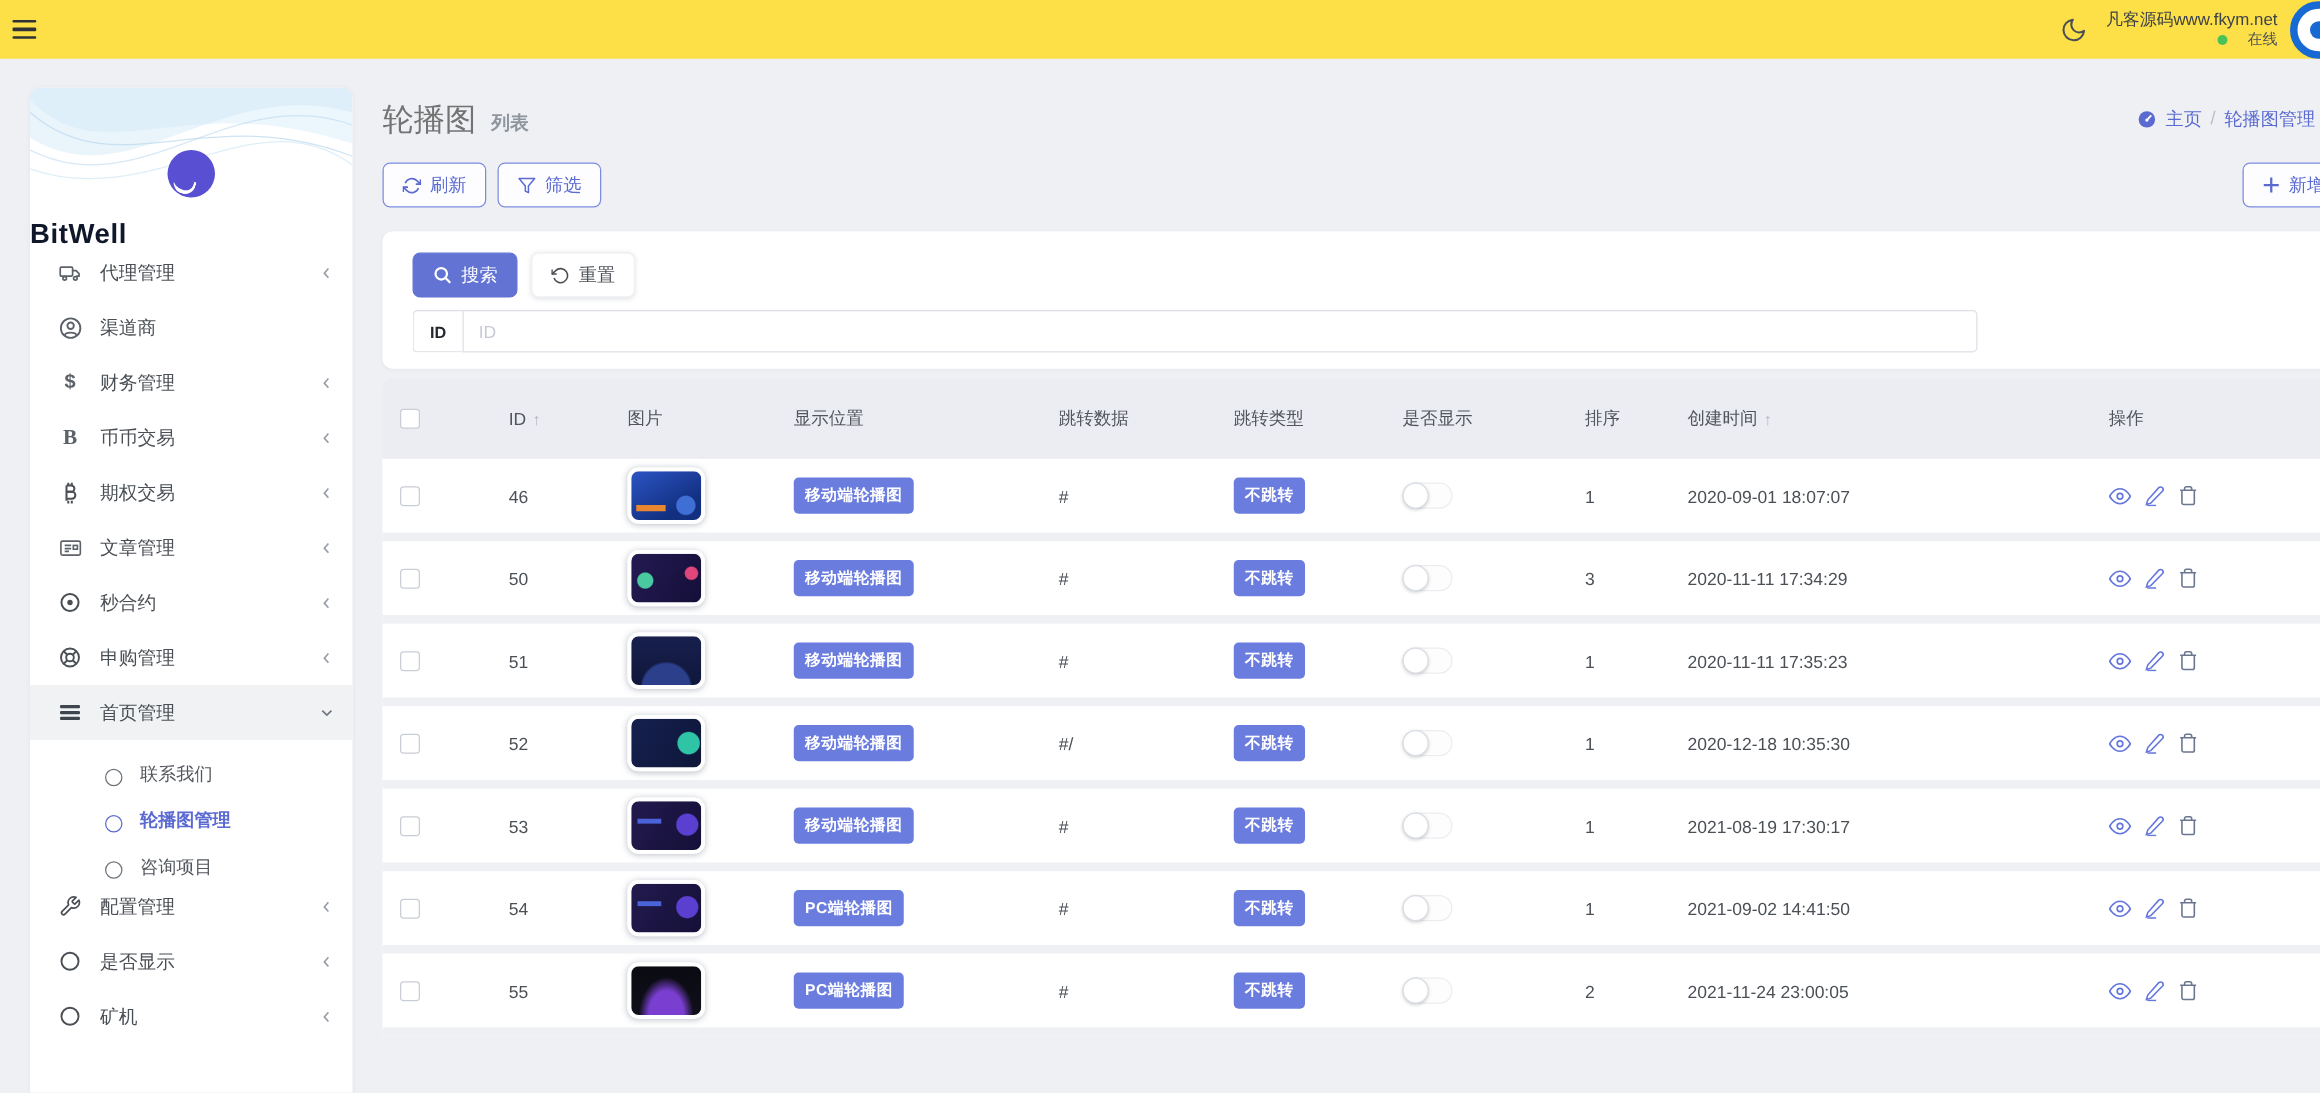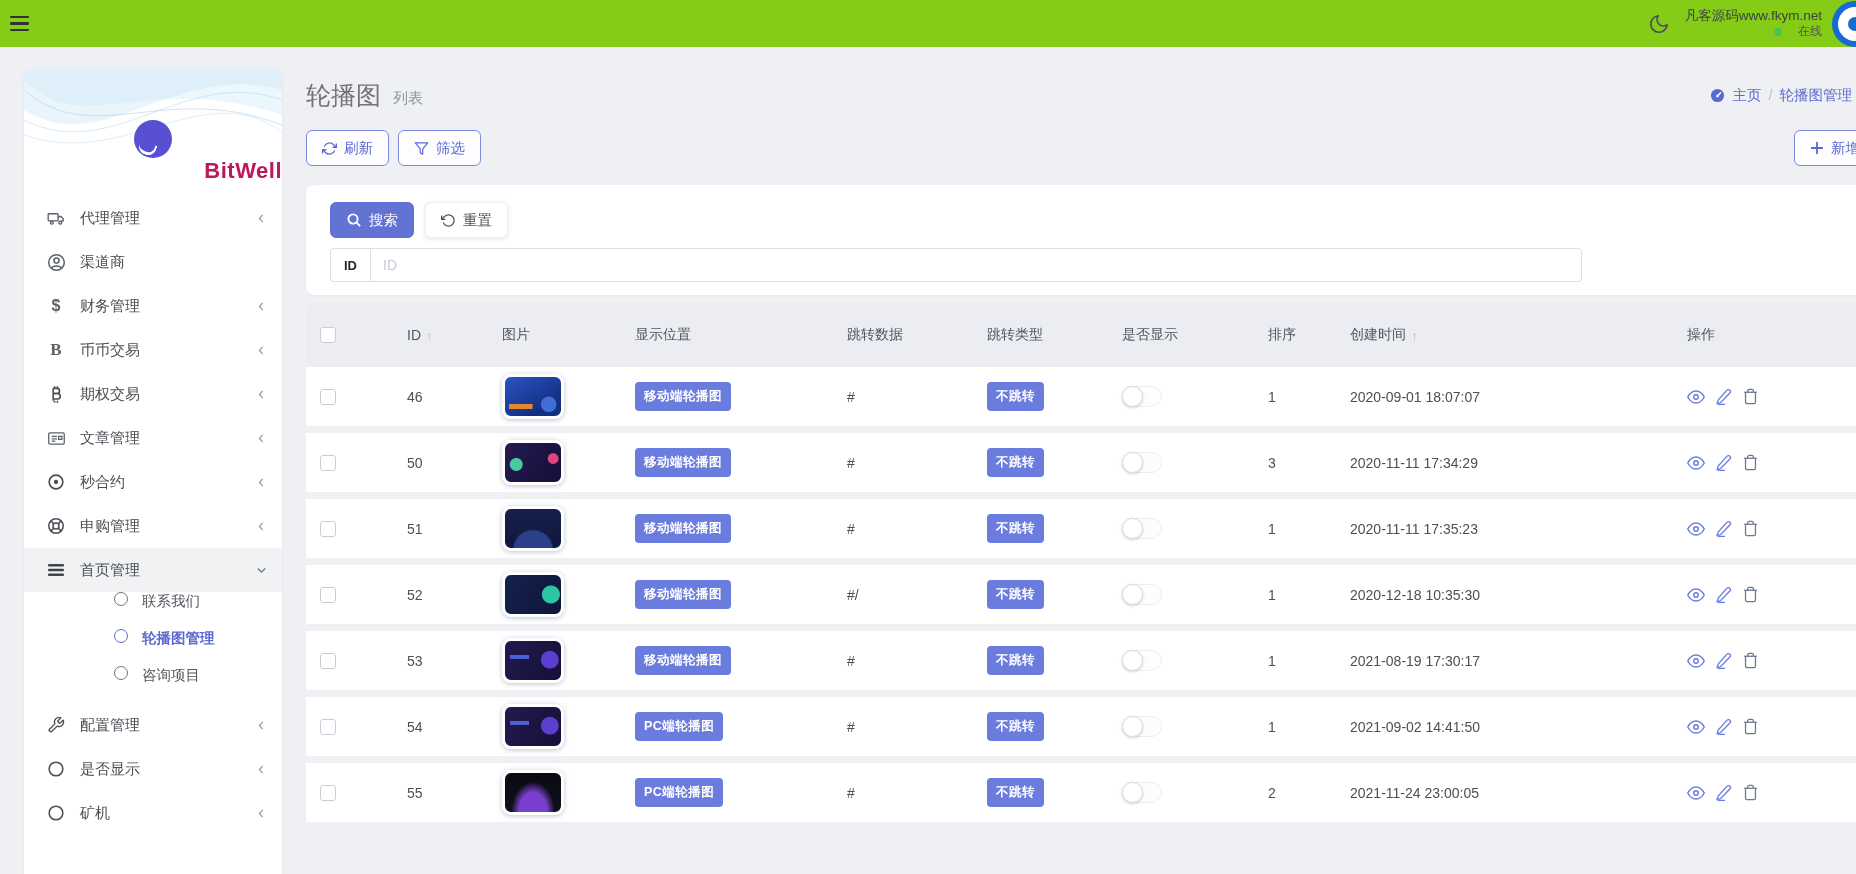--- a/index.html
+++ b/index.html
@@ -1,55 +1,55 @@
 <!DOCTYPE html>
 <html><head>
 <meta charset="utf-8">
 <style>
   * { margin:0; padding:0; box-sizing:border-box; }
   html,body { width:1856px; height:874px; overflow:hidden; }
   body { font-family:"Liberation Sans","DejaVu Sans",sans-serif; background:#eef0f4; position:relative; color:#4a4f55; }
 
   
-  .topbar { position:absolute; top:0; left:0; width:1856px; height:47px; background:#84cc16; display:flex; align-items:center; z-index:20; }
+  .topbar { position:absolute; top:0; left:0; width:1856px; height:47px; background:#fde047; display:flex; align-items:center; z-index:20; }
   .hamburger { margin-left:10px; width:34px; height:34px; display:flex; flex-direction:column; justify-content:center; gap:4px; cursor:pointer; }
   .hamburger i { display:block; width:19px; height:2.6px; background:#2f3337; border-radius:1px; }
   .topbar-right { margin-left:auto; display:flex; align-items:center; }
   .moon-btn { width:36px; height:36px; display:flex; align-items:center; justify-content:center; cursor:pointer; }
   .top-id { margin-left:8px; text-align:right; line-height:1.25; }
   .top-id .site { font-size:13.5px; color:#3d4249; }
   .top-id .online { font-size:12px; color:#4c5157; display:flex; align-items:center; justify-content:flex-end; gap:16px; }
   .dot { width:8px; height:8px; border-radius:50%; background:#49c257; display:inline-block; }
   .avatar { width:46px; height:46px; margin-left:10px; margin-right:-22px; border-radius:50%; background:#fff; border:6px solid #176ad4; position:relative; flex:none; }
   .avatar::after { content:""; position:absolute; left:50%; top:50%; width:14px; height:14px; margin:-7px 0 0 -7px; border-radius:50%; background:#176ad4; }
 
   
   .sidebar { position:absolute; top:70px; left:24px; width:258px; height:840px; background:#fff; border-radius:8px 8px 0 0; box-shadow:0 1px 4px rgba(60,70,100,.06); overflow:hidden; z-index:10; }
   .logo-block { position:relative; height:122px; }
   .logo-waves { position:absolute; top:0; left:0; }
   .logo-circle { position:absolute; top:50px; left:50%; margin-left:-19px; width:38px; height:38px; border-radius:50%; background:#584fd2; }
   .logo-circle::after { content:""; position:absolute; left:4px; bottom:3px; width:16px; height:9px; border-radius:0 0 10px 10px; border-bottom:3px solid #fff; border-right:2px solid #fff; transform:rotate(18deg); }
-  .wordmark { position:absolute; top:88px; width:100%; text-align:right; font-size:22px; font-weight:bold; color:#be185d; letter-spacing:.5px; }
+  .wordmark { position:absolute; top:104px; width:100%; text-align:left; font-size:22px; font-weight:bold; color:#0f172a; letter-spacing:.5px; }
   .nav { margin-top:4px; }
   .nav-item { height:44px; display:flex; align-items:center; padding:0 14px 0 22px; cursor:pointer; color:#4a4f55; font-size:15px; }
   .nav-item .nicon { width:20px; display:flex; justify-content:center; margin-right:14px; color:#5c6268; }
   .nav-item .chev { margin-left:auto; color:#979da6; display:flex; }
   .nav-item.active-parent { background:#f1f2f4; }
   .txt-icon { font-size:16px; font-weight:600; color:#4a4f55; }
   .txt-icon.serif { font-family:"Liberation Serif","DejaVu Serif",serif; font-weight:bold; font-size:17px; }
-  .subnav-item { height:37px; display:flex; align-items:flex-start; padding-left:90px; cursor:pointer; font-size:14.5px; color:#52575d; }
+  .subnav-item { height:37px; display:flex; align-items:flex-end; padding-left:60px; cursor:pointer; font-size:14.5px; color:#52575d; }
   .subnav-item .ring { width:14px; height:14px; border:1.7px solid #6d747c; border-radius:50%; margin-right:14px; flex:none; }
   .subnav-item.active { color:#5a6ad0; font-weight:bold; }
   .subnav-item.active .ring { border-color:#5a6ad0; }
 
   
   .main { position:absolute; top:47px; left:306px; width:1570px; padding-top:31px; }
   .title-row { height:34px; display:flex; align-items:center; padding-right:24px; }
   .page-title { font-size:25px; font-weight:500; color:#737373;text-align:right; }
-  .page-subtitle { font-size:15px; color:#8e959e; margin-left:12px; padding-top:6px; }
+  .page-subtitle { font-size:15px; color:#8e959e; margin-left:12px; padding-top:6px;font-weight:bold; }
   .breadcrumb { margin-left:auto; display:flex; align-items:center; gap:7px; font-size:14.5px; color:#5a6ad0; }
   .breadcrumb .sep { color:#b9bec7; }
   .crumb { cursor:pointer; }
 
   .toolbar { margin-top:18px; height:36px; display:flex; align-items:center; gap:9px; }
   .btn { height:36px; display:inline-flex; align-items:center; gap:7px; padding:14px 15px; border-radius:6px; font-size:14.5px; cursor:pointer; user-select:none; }
   .btn-outline { border:1px solid #7d8ce0; color:#5a6ad0; background:#fdfdff; }
   .btn-add { margin-left:auto; }
 
   .search-card { margin-top:19px; height:110px; background:#fff; border-radius:8px; padding:17px 24px; box-shadow:0 1px 3px rgba(60,70,100,.05); }

